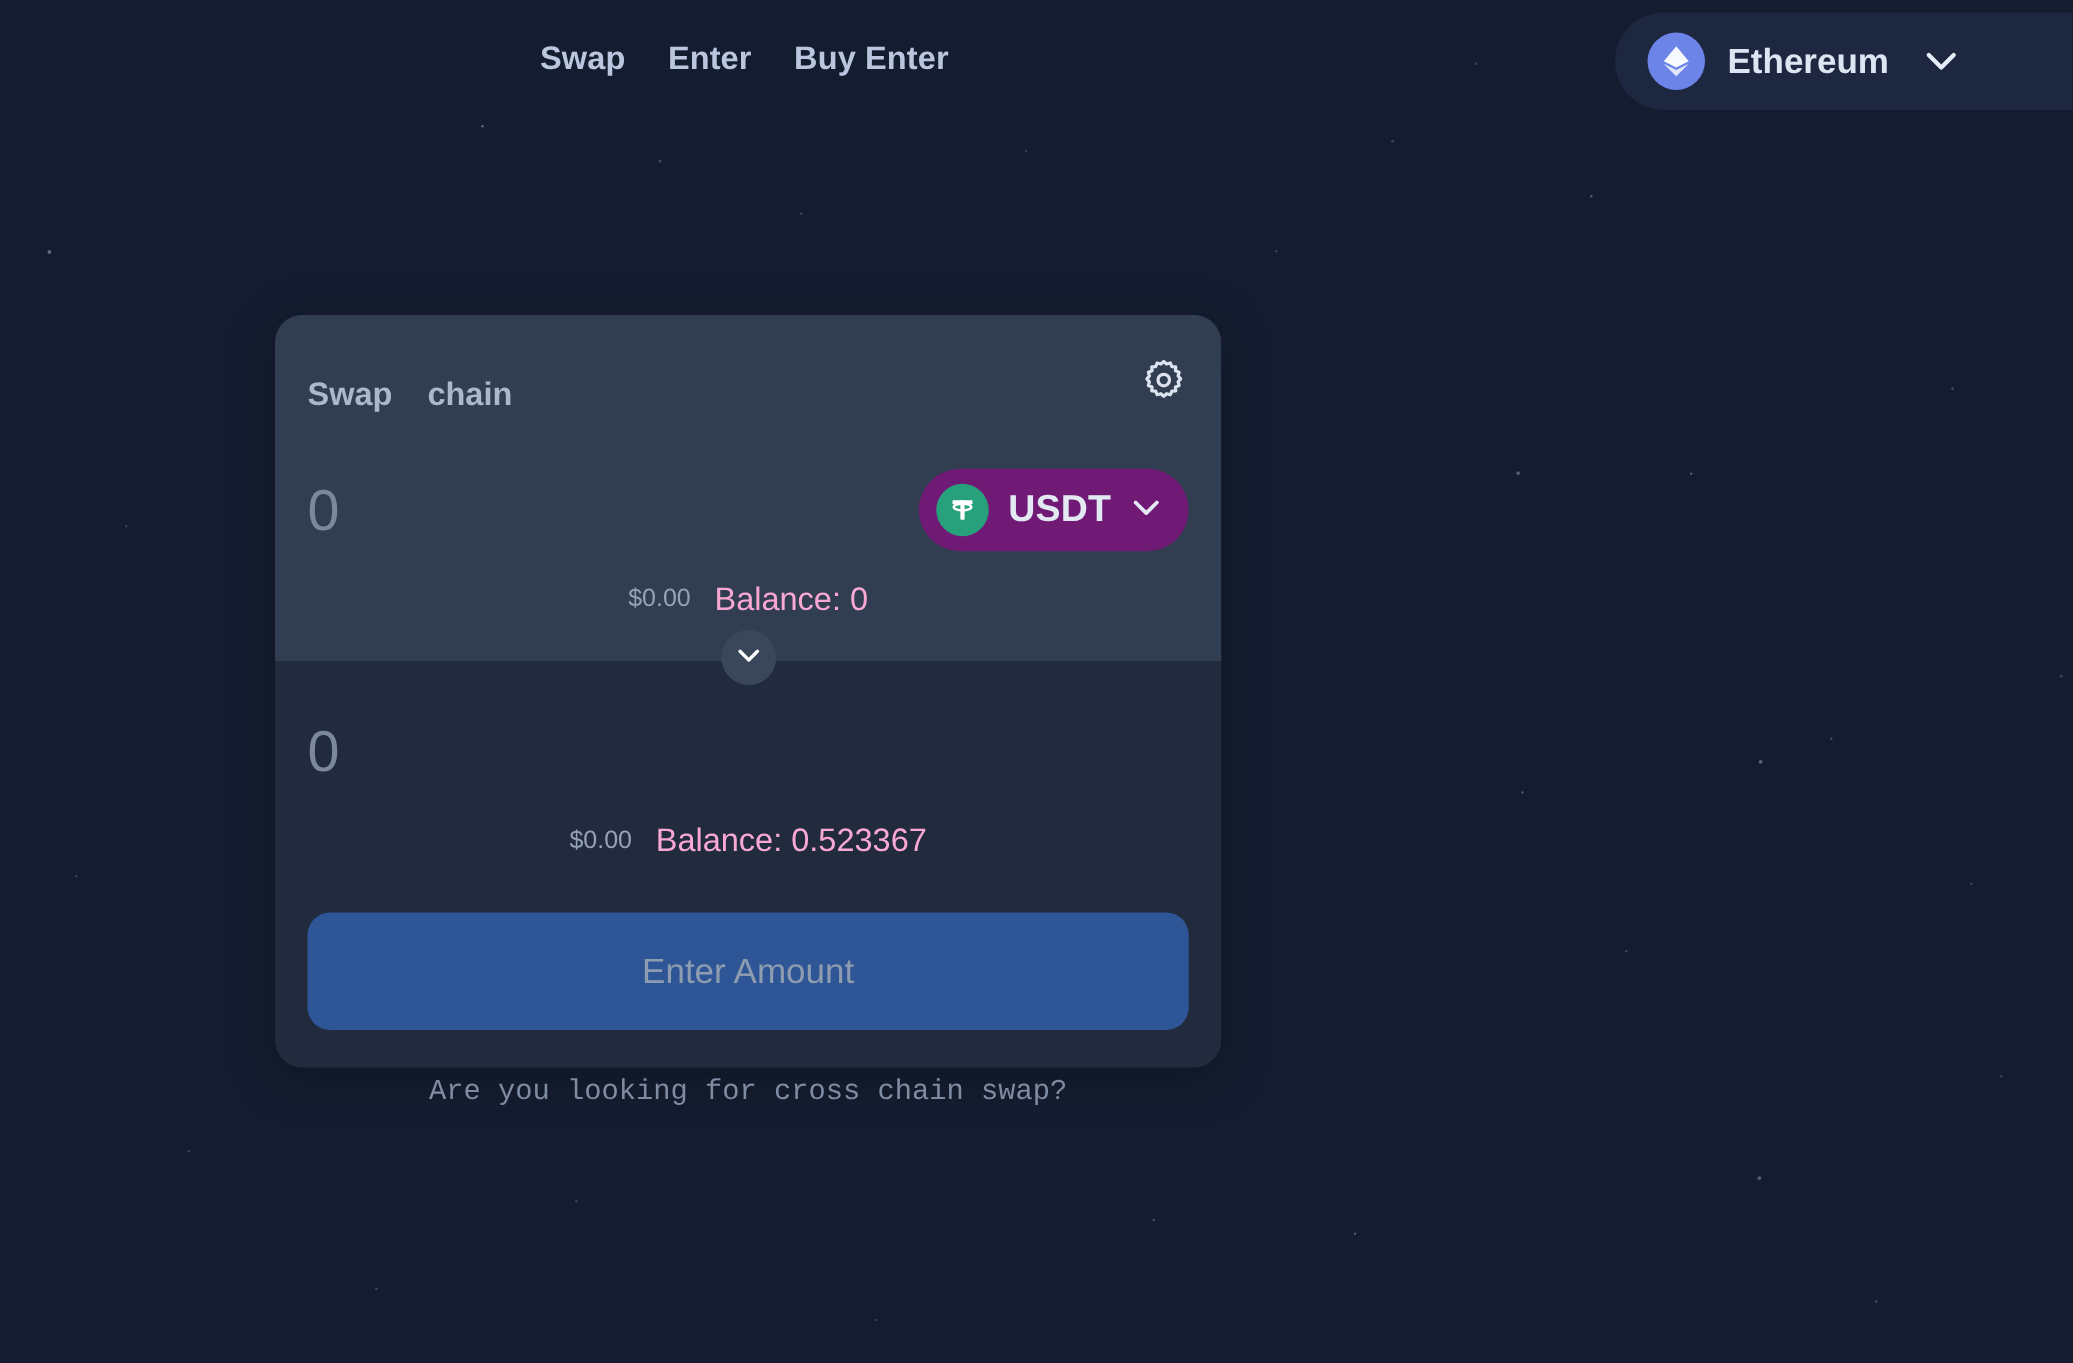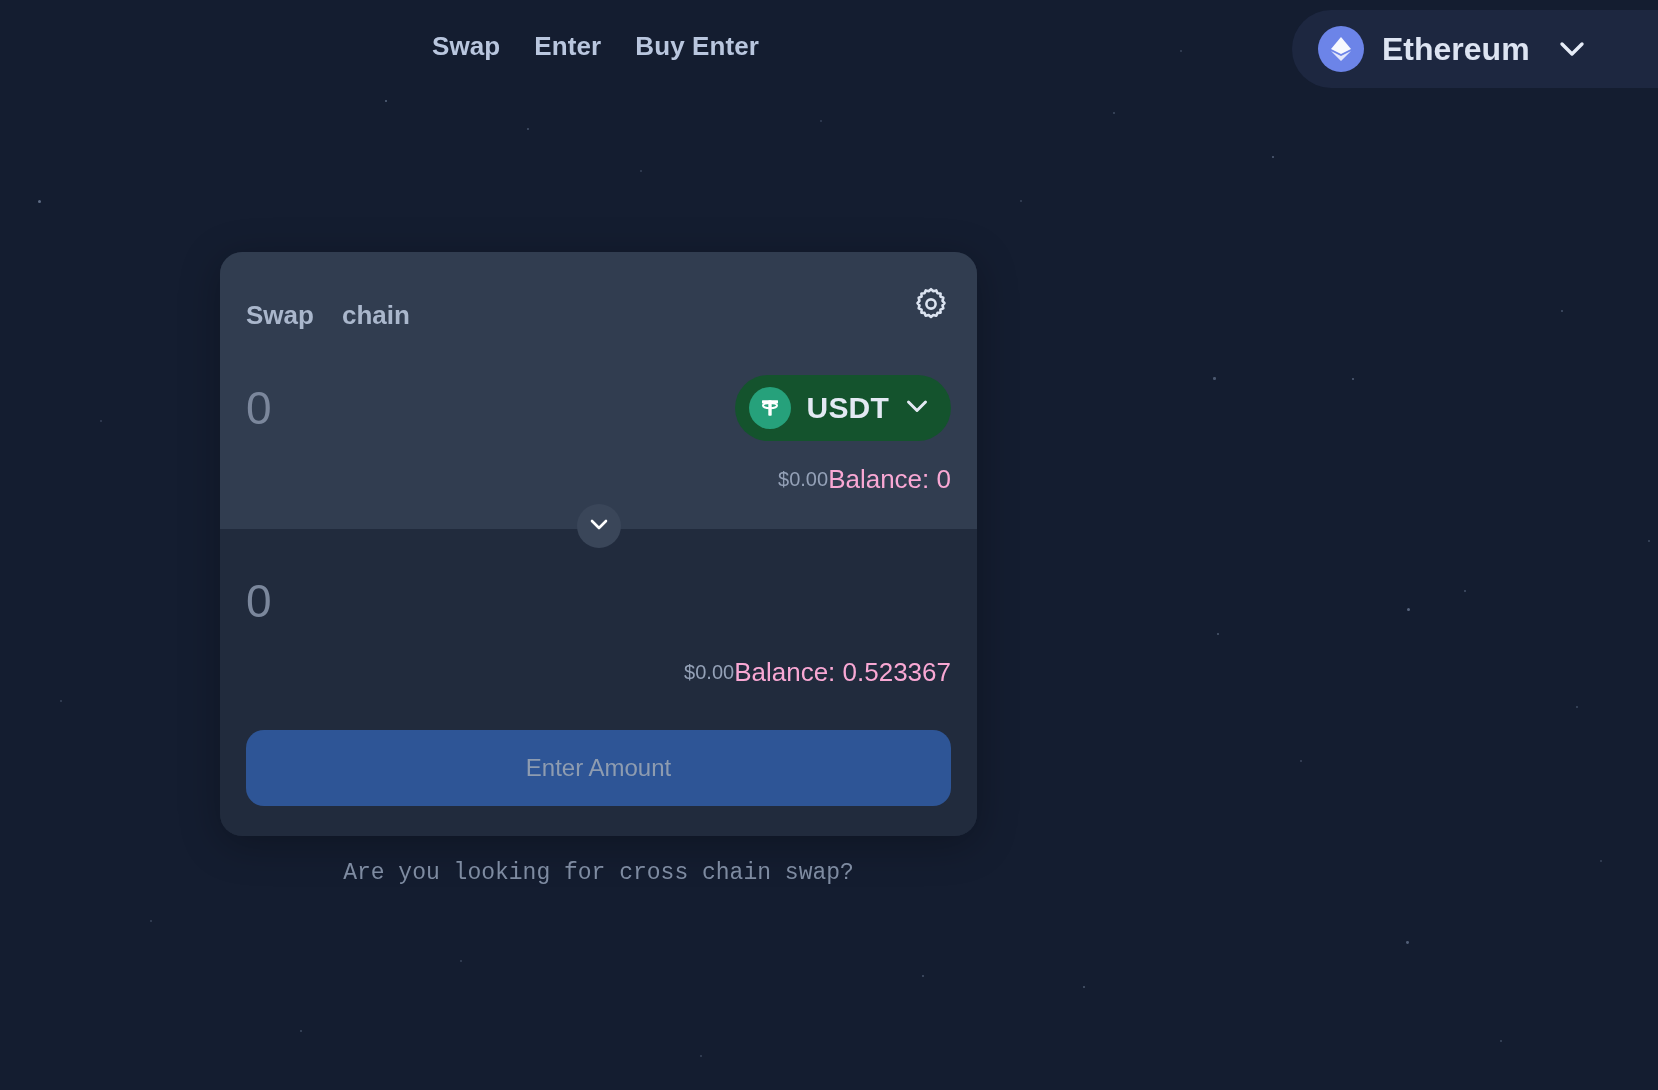--- a/index.html
+++ b/index.html
@@ -74,21 +74,21 @@
   .eth-circle {
     width: 46px; height: 46px;
     border-radius: 50%;
     background: #6c84e8;
     display: flex;
     align-items: center;
     justify-content: center;
     flex: none;
   }
   .chain-name {
-    font-size: 32px;
+    font-size: 28px;
     font-weight: bold;
     color: #dde4f2;
     white-space: nowrap;
   }
   .chain-chevron {
     margin-left: 10px;
     display: flex;
     align-items: center;
   }
 
@@ -167,21 +167,21 @@
   .token-pill {
     display: flex;
     align-items: center;
     gap: 14px;
     height: 66px;
     padding: 0 22px 0 14px;
     border-radius: 34px;
     cursor: pointer;
     flex: none;
   }
-  .token-pill.light { background: #14532d; gap: 16px; }
+  .token-pill.light { background: #701a75; gap: 16px; }
   .token-pill.dark  { background: #303c50; }
 
   .token-icon {
     width: 42px; height: 42px;
     border-radius: 50%;
     display: flex;
     align-items: center;
     justify-content: center;
     flex: none;
   }
@@ -191,22 +191,23 @@
   .token-symbol {
     font-size: 30px;
     font-weight: bold;
     color: #e3e9f3;
     letter-spacing: 0.2px;
   }
 
   .row-sub {
     display: flex;
     align-items: center;
-    justify-content: flex-end;
+    justify-content: center;
     margin-top: 18px;
+    gap: 19px;
   }
   .usd-value {
     font-size: 20px;
     color: #94a1b7;
   }
   .balance {
     font-size: 26px;
     color: #f9a8d4;
   }
 
@@ -224,26 +225,26 @@
     align-items: center;
     justify-content: center;
     cursor: pointer;
     z-index: 6;
   }
 
   
   .cta-wrap { padding: 16px 26px 30px 26px; background: #212b3d; }
   .cta {
     width: 100%;
-    height: 76px;
+    height: 94px;
     border-radius: 18px;
     background: #2e5596;
     border: none;
     font-family: "Liberation Sans", sans-serif;
-    font-size: 24px;
+    font-size: 28px;
     color: #8e9cb0;
     cursor: pointer;
     display: flex;
     align-items: center;
     justify-content: center;
   }
 
   .footer-note {
     position: absolute;
     top: 860px;

